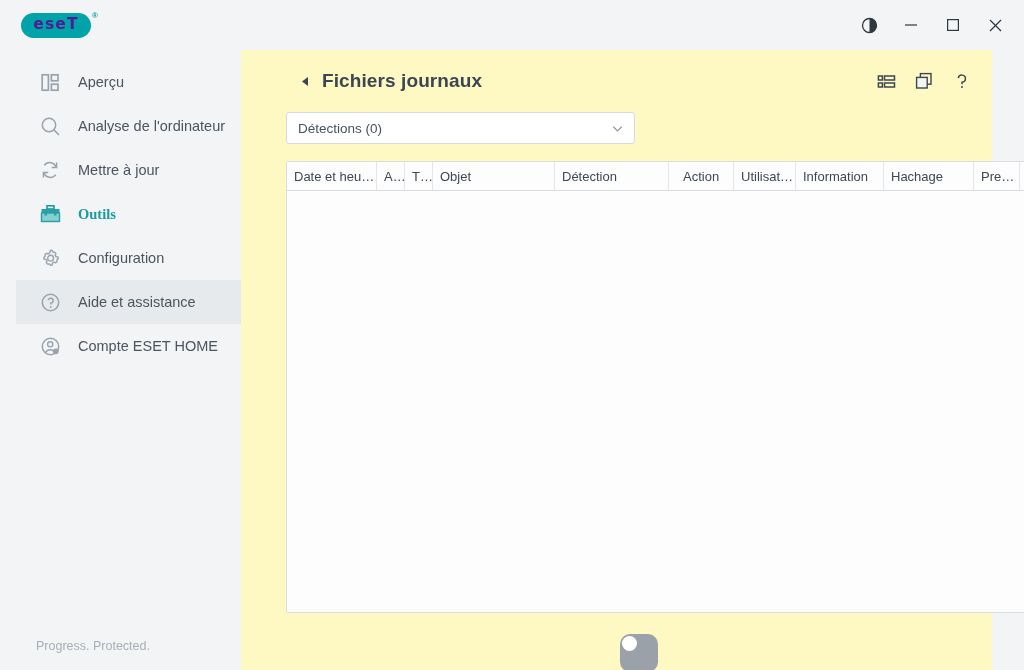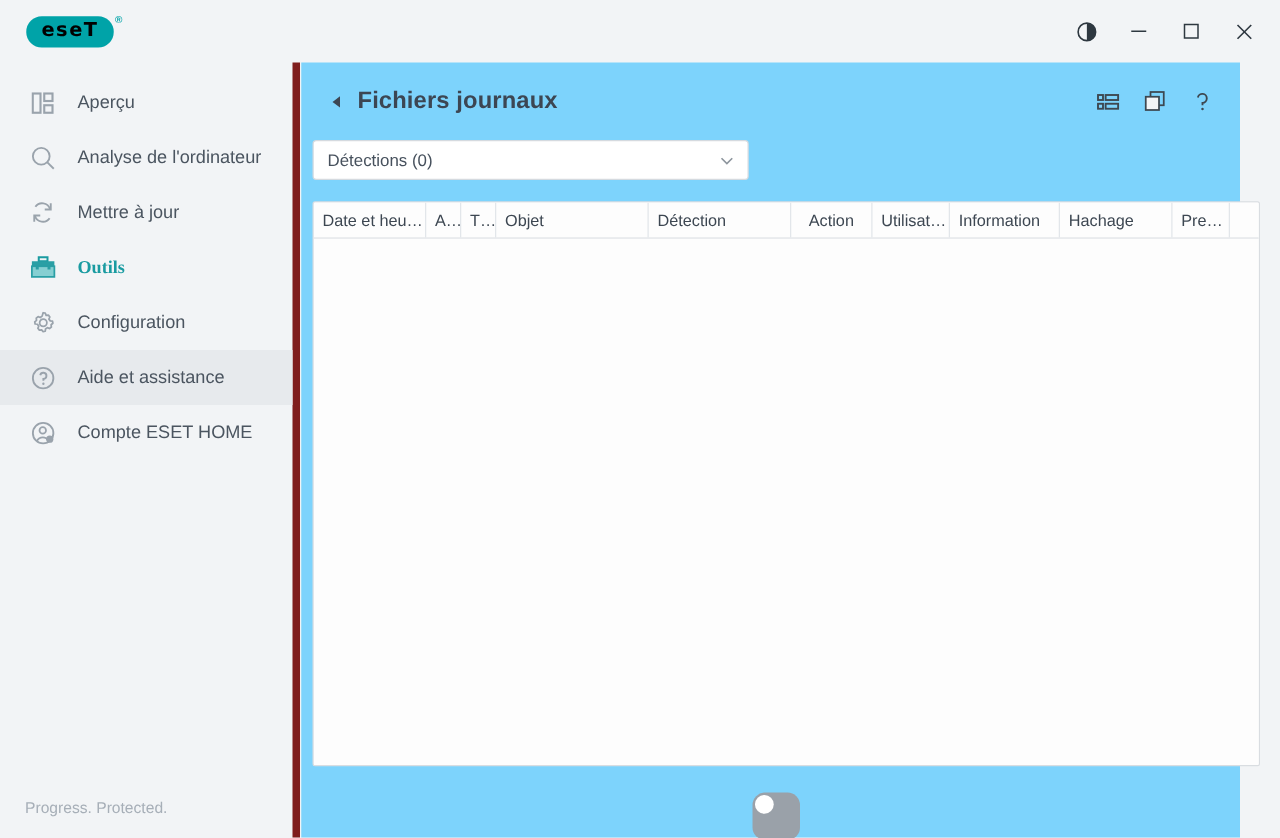--- a/index.html
+++ b/index.html
@@ -39,21 +39,21 @@
     position: relative;
     width: 70px;
     height: 25px;
     background: #00a3a8;
     border-radius: 13px;
     display: flex;
     align-items: center;
     justify-content: center;
   }
   .eset-logo .logo-text {
-    color: #000000;
+    color: #4c1d95;
     font-size: 15.5px;
     font-weight: bold;
     letter-spacing: 1.2px;
     line-height: 1;
     font-family: "DejaVu Sans", sans-serif;
     text-align: center;
   }
   .eset-logo .reg {
     position: absolute;
     top: -2px;
@@ -87,21 +87,21 @@
     justify-content: center;
     cursor: default;
   }
   .win-btn svg { display: block; }
   .win-btn.close { margin-right: 8px; }
 
   
   .sidebar {
     position: absolute;
     top: 50px;
-    left: 0;
+    left: 16px;
     width: 240px;
     height: 620px;
     background: #f2f4f6;
     border-right: 6px solid #7f1d1d;
   }
 
   .nav-item {
     position: relative;
     height: 44px;
     display: flex;
@@ -142,21 +142,22 @@
     white-space: nowrap;
   }
 
   
   .main {
     position: absolute;
     top: 50px;
     left: 241px;
     width: 751px;
     height: 620px;
-    background: #7dd3fc;
+    background: #fef9c3;
+    padding-left: 36px;
   }
 
   .page-header {
     position: relative;
     height: 62px;
     display: flex;
     align-items: center;
   }
 
   .back-arrow {

